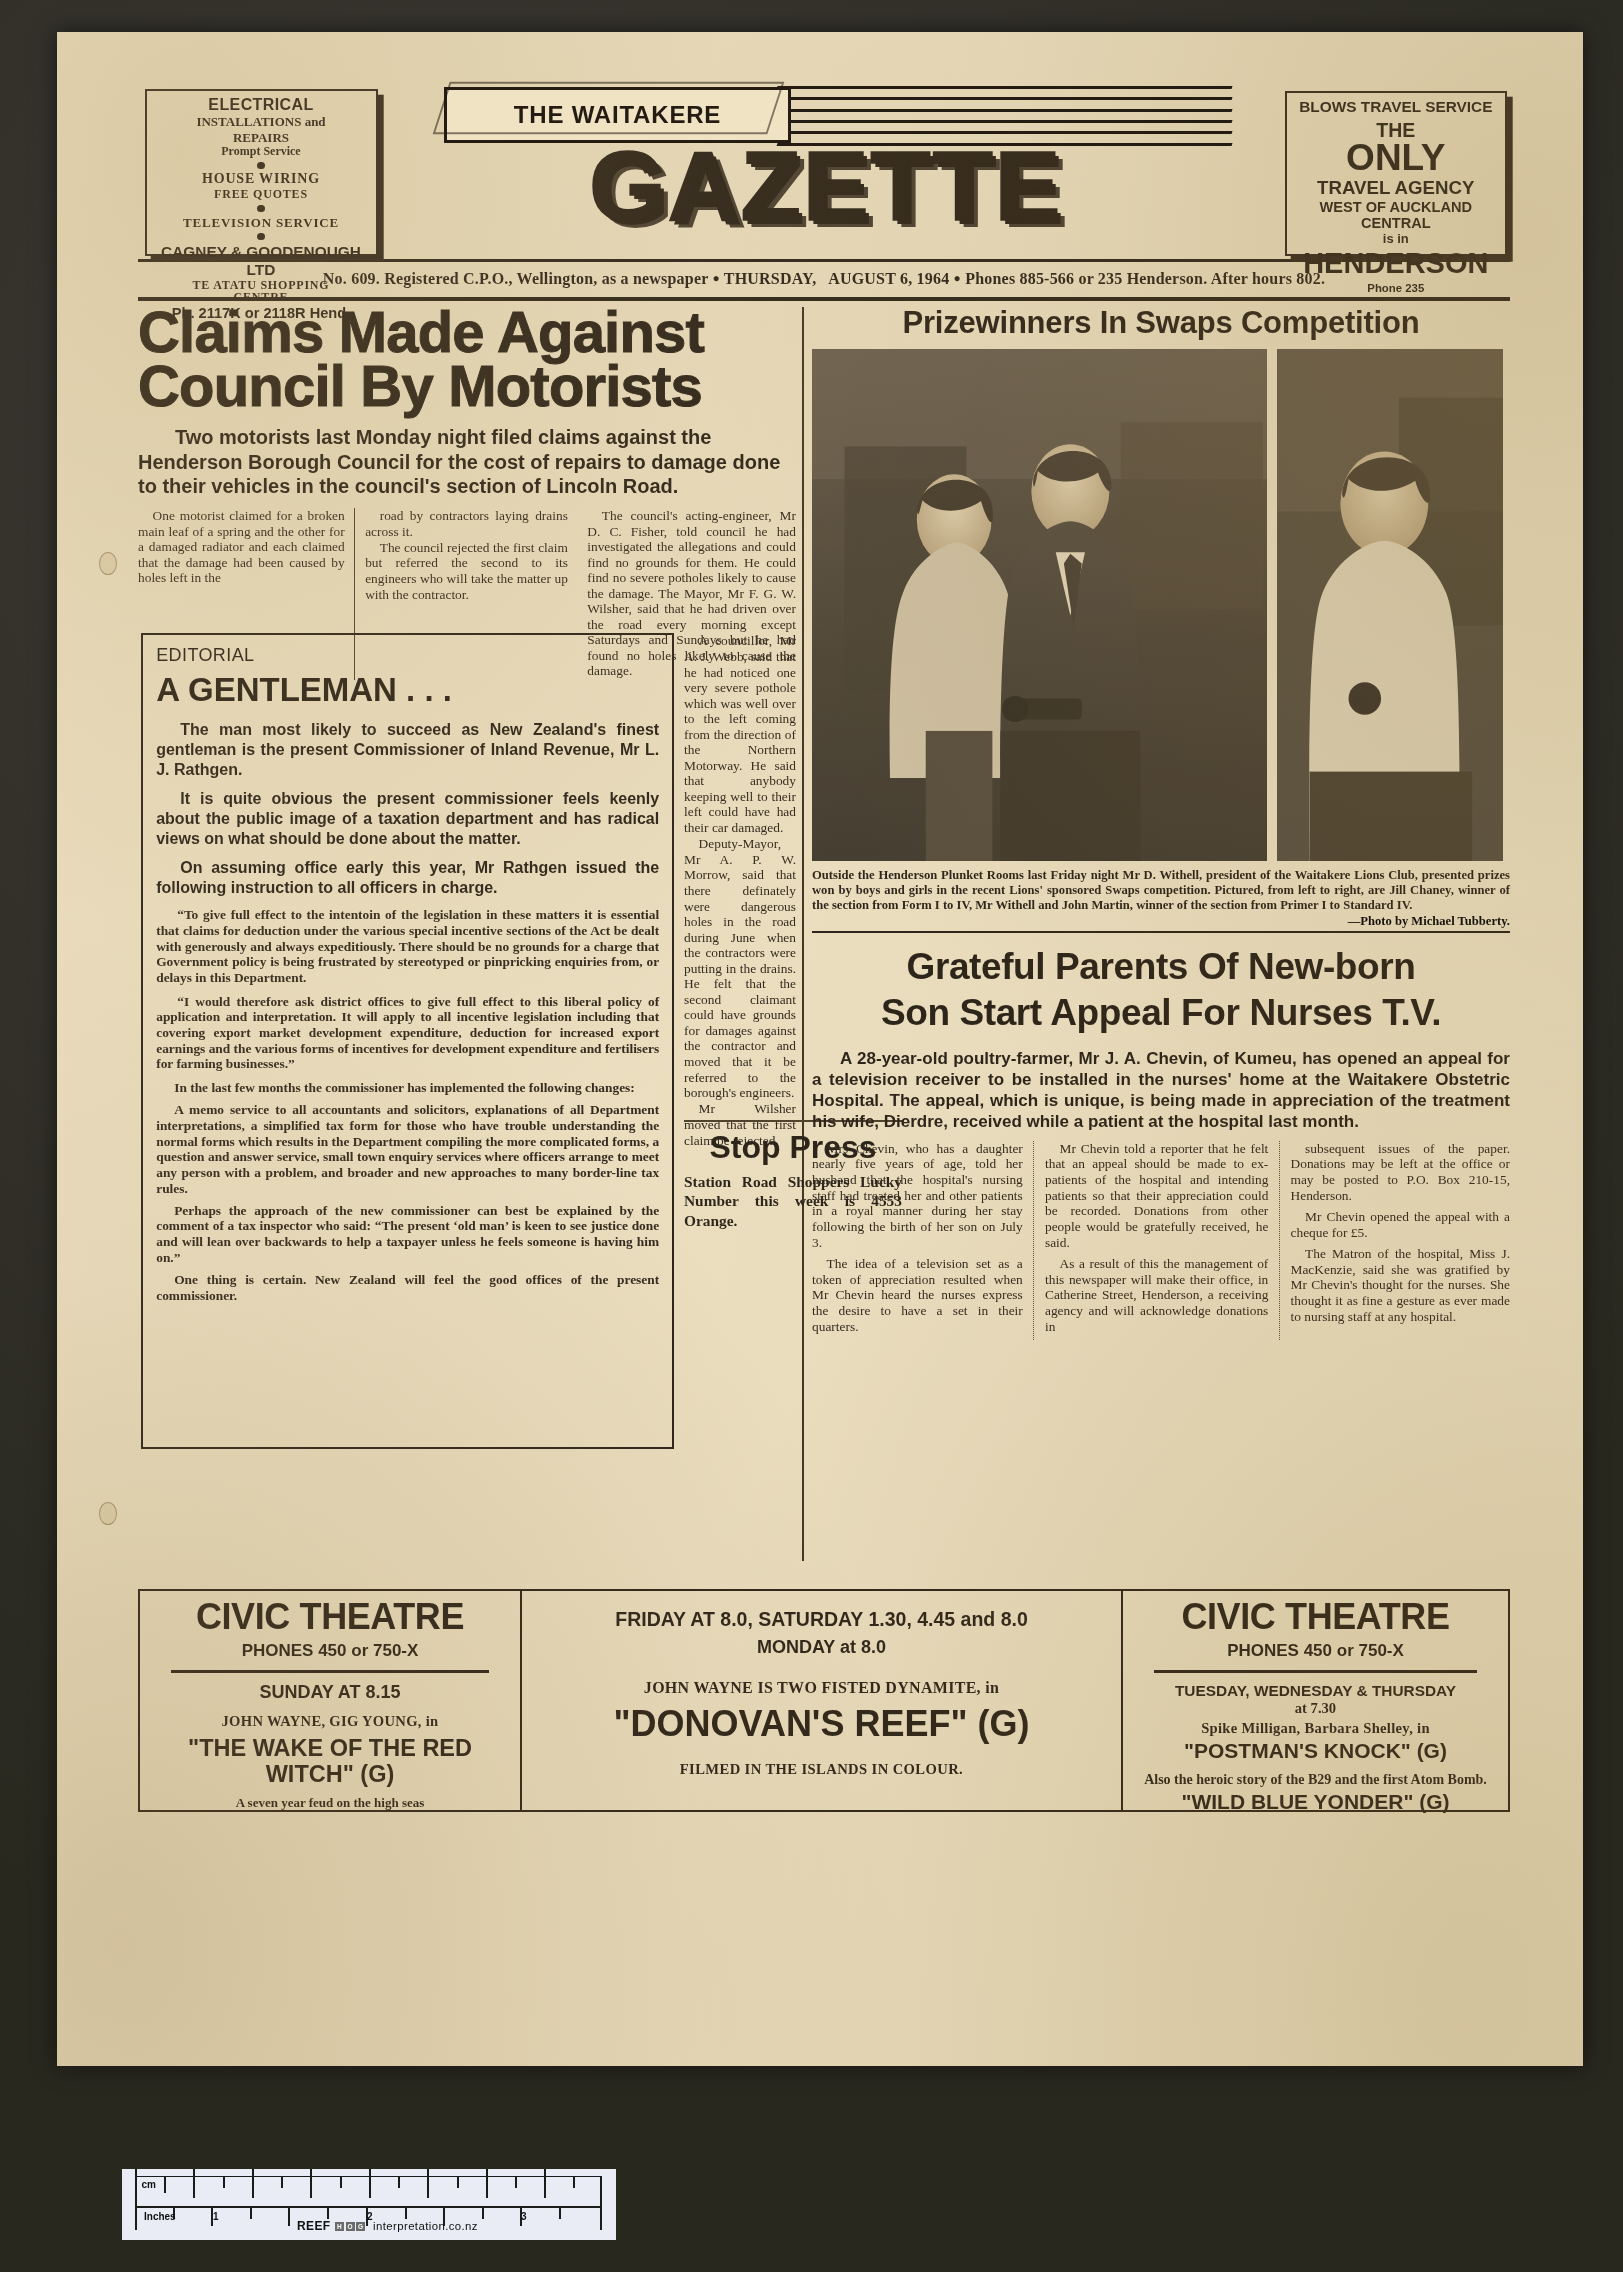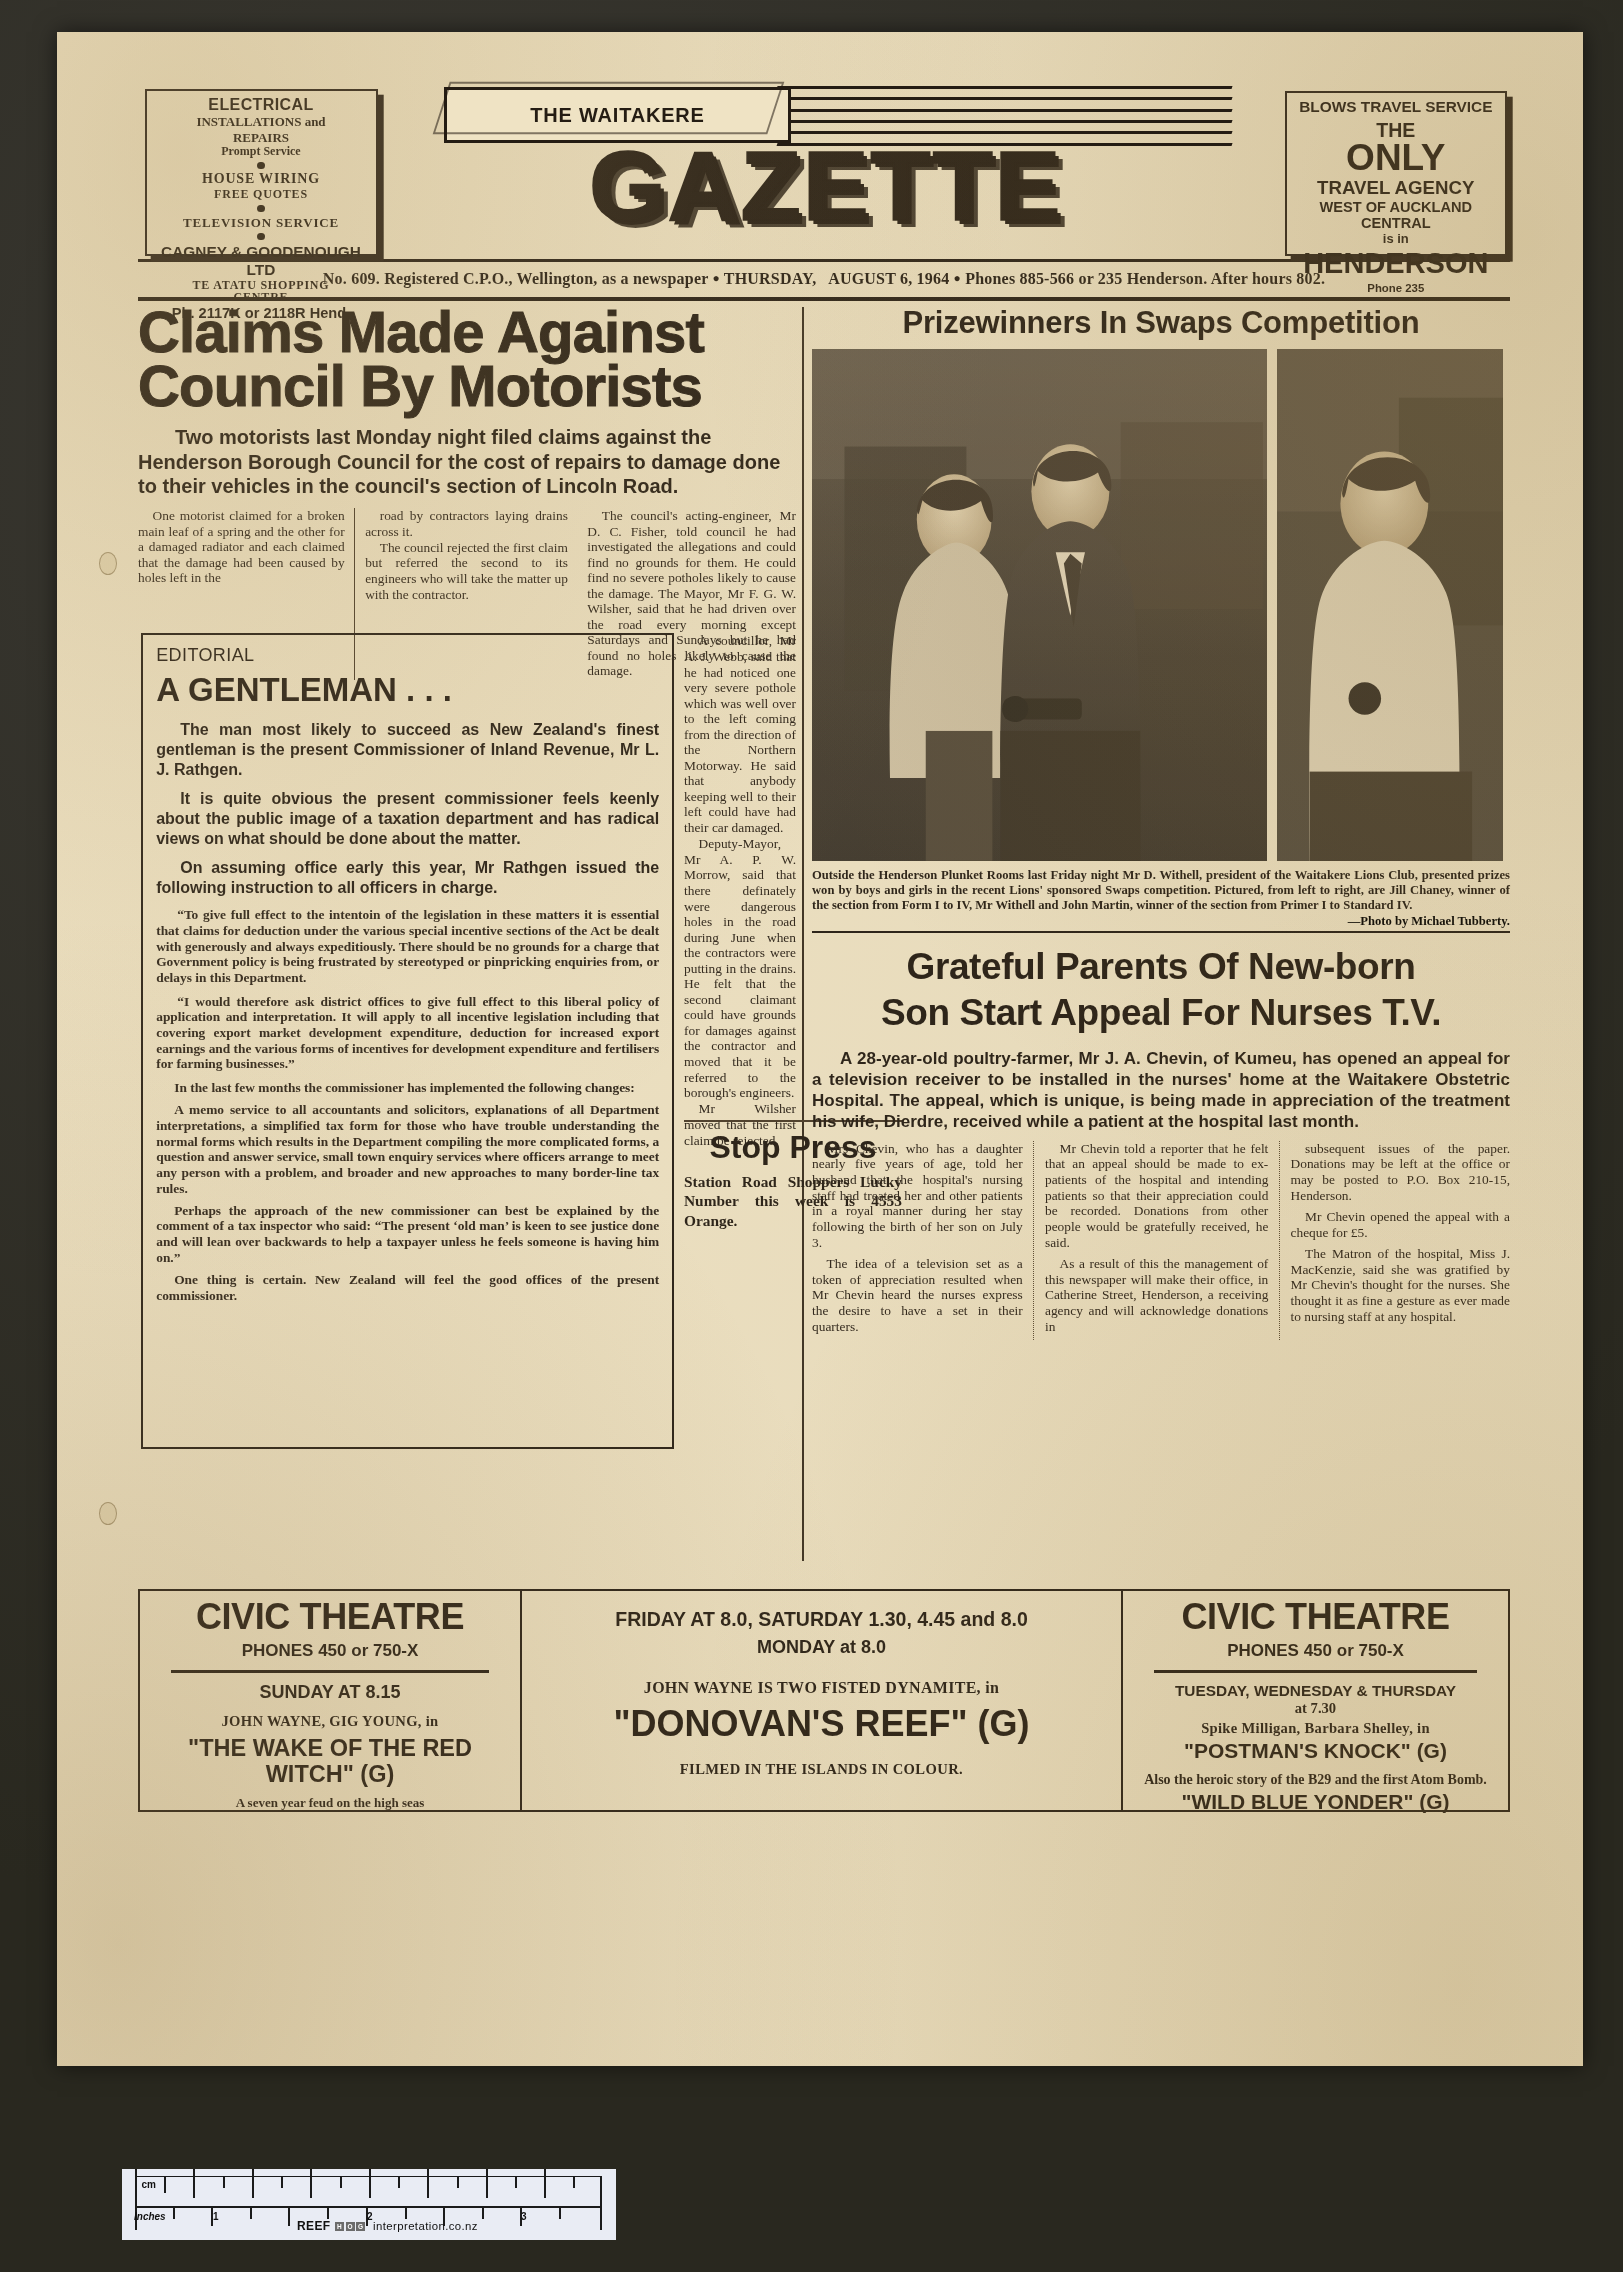--- a/index.html
+++ b/index.html
@@ -58,21 +58,21 @@
   .ad-right .r3{font-family:"Liberation Sans",sans-serif;font-weight:bold;font-size:37px;line-height:.95;margin-top:-1.6px;}
   .ad-right .r4{font-family:"Liberation Sans",sans-serif;font-weight:bold;font-size:18.7px;margin-top:1.6px;}
   .ad-right .r5{font-family:"Liberation Sans",sans-serif;font-weight:bold;font-size:14.6px;line-height:1.1;}
   .ad-right .r6{font-family:"Liberation Sans",sans-serif;font-weight:bold;font-size:13px;}
   .ad-right .r7{font-family:"Liberation Sans",sans-serif;font-weight:bold;font-size:29px;margin-top:0.8px;}
   .ad-right .r8{font-family:"Liberation Sans",sans-serif;font-weight:bold;font-size:11.4px;margin-top:2.4px;}
 
   .nameplate{position:absolute;left:257px;top:1.6px;width:861px;height:172px;}
   .np-top{position:absolute;left:49px;top:4.9px;width:341px;height:50px;
     border:3.2px solid #241c13;display:flex;align-items:center;justify-content:center;
-    font-family:"Liberation Sans",sans-serif;font-weight:bold;font-size:20px;letter-spacing:0.8px;color:#241c13;
+    font-family:"Liberation Sans",sans-serif;font-weight:bold;font-size:24px;letter-spacing:0.8px;color:#241c13;
     background:#efe3c4;z-index:3;}
   .np-top::before{content:"";position:absolute;left:-11.4px;top:-9.7px;width:341px;height:50px;
     border:2.4px solid #241c13;transform:skewX(-18deg) scale(.97);opacity:.55;z-index:-1;}
   .gaz{position:absolute;left:0;top:42px;width:861px;height:130px;
     font-family:"Liberation Sans",sans-serif;font-weight:bold;font-size:99px;letter-spacing:1.6px;
     color:#241c13;line-height:122px;text-align:center;
     text-shadow: 4px 4px 0 #241c13, 8px 7.3px 0 rgba(36,28,19,.85);
     -webkit-text-stroke:1.6px #241c13;}
   .np-rules{position:absolute;left:382px;top:3.2px;width:455px;height:63px;z-index:1;}
   .np-rules span{position:absolute;left:0;width:455px;height:3.2px;background:#241c13;transform-origin:left;}
@@ -471,21 +471,21 @@
   <div class="tick" style="left:166px;top:39px;height:18px;"></div>
   <div class="tick" style="left:205px;top:39px;height:11.4px;"></div>
   <div class="tick" style="left:244px;top:39px;height:18px;"></div>
   <div class="tick" style="left:283px;top:39px;height:11.4px;"></div>
   <div class="tick" style="left:321px;top:39px;height:18px;"></div>
   <div class="tick" style="left:360px;top:39px;height:11.4px;"></div>
   <div class="tick" style="left:398px;top:39px;height:18px;"></div>
   <div class="tick" style="left:437px;top:39px;height:11.4px;"></div>
 
   <div class="lbl" style="left:19.5px;top:9.7px;">cm</div>
-  <div class="lbl" style="left:12px;top:42px;font-style:italic;">Inches</div>
+  <div class="lbl" style="left:22px;top:42px;">Inches</div>
   <div class="lbl" style="left:91px;top:42px;">1</div>
   <div class="lbl" style="left:245px;top:42px;">2</div>
   <div class="lbl" style="left:399px;top:42px;">3</div>
 
   <div class="brand">
     <span>REEF</span>
     <span class="sq">H</span><span class="sq">O</span><span class="sq">G</span>
     <span class="dom">interpretation.co.nz</span>
   </div>
 </div>

